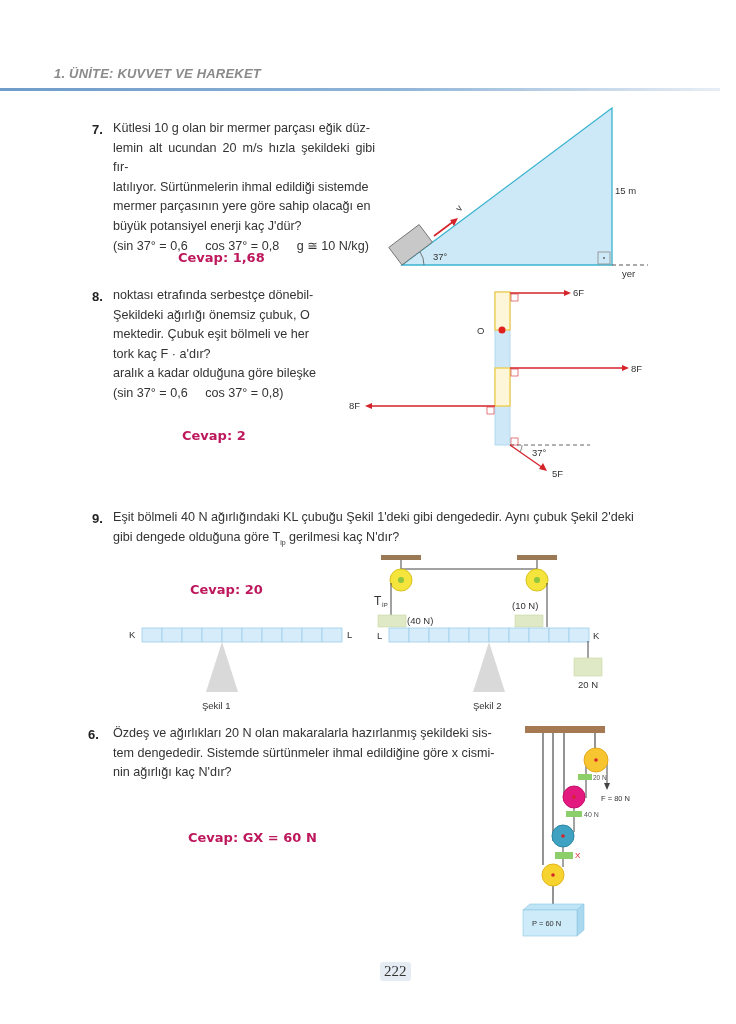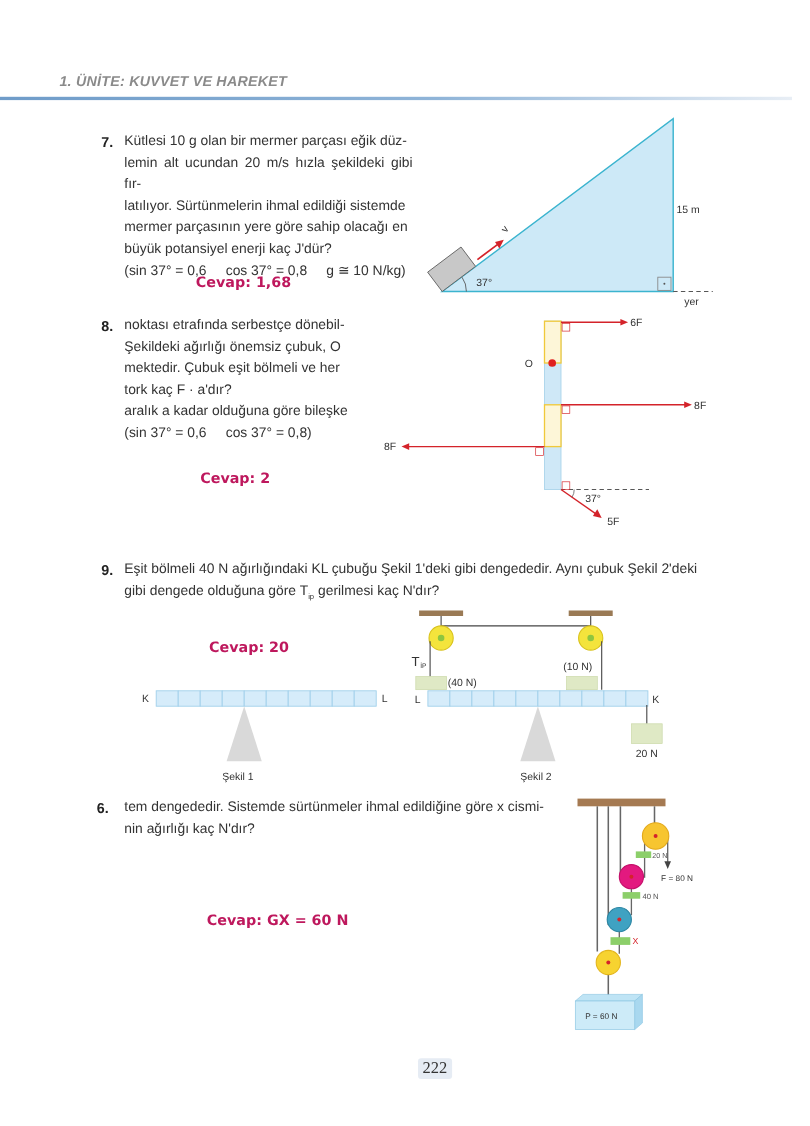--- a/index.html
+++ b/index.html
@@ -146,20 +146,21 @@
   <text class="lbl" x="233" y="94">K</text>
   <line x1="228" y1="96" x2="228" y2="113" stroke="#444" stroke-width="1"></line>
   <rect x="214" y="113" width="28" height="18" fill="#dfe9c5" stroke="#c9d8a6" stroke-width="0.6"></rect>
   <text class="lbl" x="218" y="143">20 N</text>
   <polygon points="129,97 113,147 145,147" fill="#d9d9d9"></polygon>
   <text class="lbl" x="113" y="164">Şekil 2</text>
 </svg>
 
 <div class="q-num" style="left:88px; top:727px;">6.</div>
 <div class="q-text" style="left:113px; top:724px; width:395px;">
+  <p>Özdeş ve ağırlıkları 20 N olan makaralarla hazırlanmış şekildeki sis-</p>
   <p>tem dengededir. Sistemde sürtünmeler ihmal edildiğine göre x cismi-</p>
   <p>nin ağırlığı kaç N'dır?</p>
 </div>
 <div class="answer" style="left:188px; top:830px;">Cevap: GX = 60 N</div>
 
 <svg class="figure" style="left:510px; top:720px;" width="150" height="220">
   <rect x="15" y="6" width="80" height="7" fill="#a57a52"></rect>
   <line x1="33" y1="13" x2="33" y2="145" stroke="#666" stroke-width="1.4"></line>
   <line x1="43" y1="13" x2="43" y2="121" stroke="#666" stroke-width="1.4"></line>
   <line x1="54" y1="13" x2="54" y2="78" stroke="#666" stroke-width="1.4"></line>

